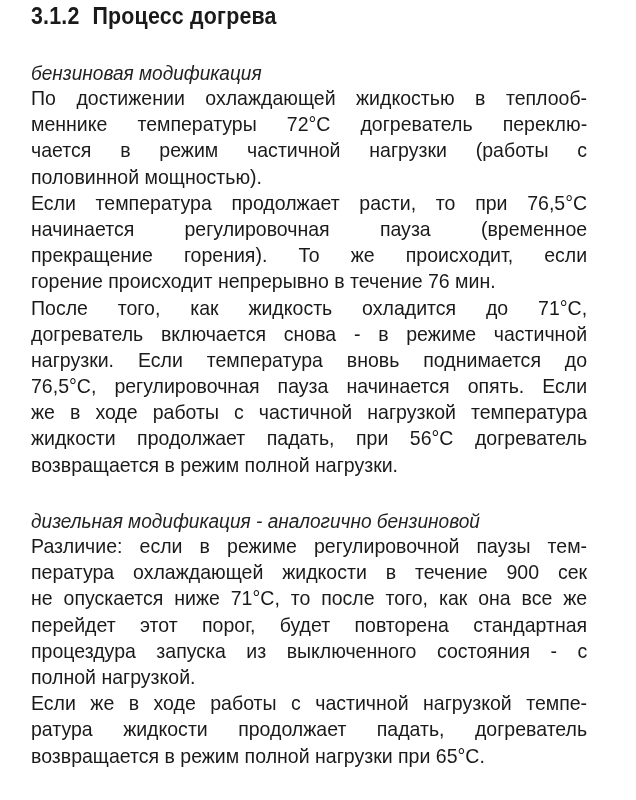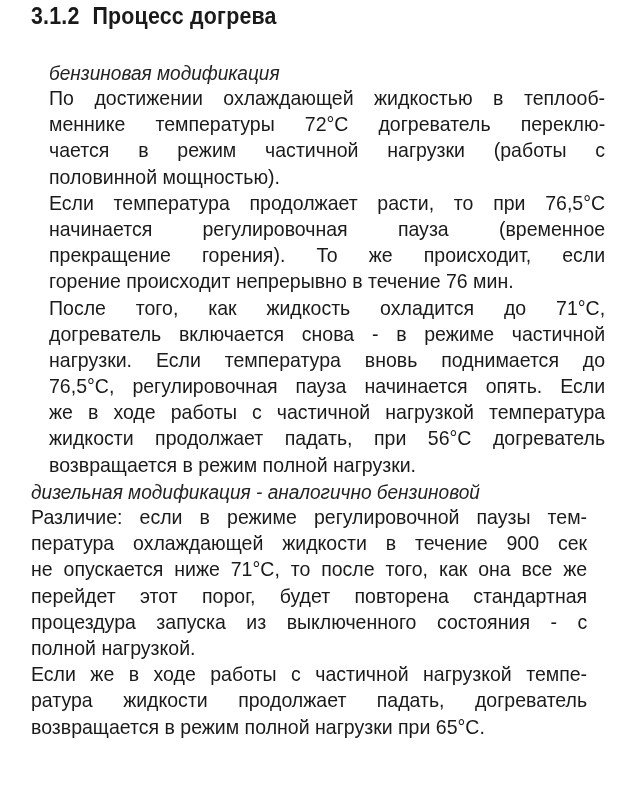--- a/index.html
+++ b/index.html
@@ -34,22 +34,22 @@
     }
     .section-title .num {
       display: inline-block;
       margin-right: 14px;
     }
     .block {
       position: absolute;
       left: 0;
       width: 557px;
     }
-    .block-a { top: 61px; margin-left: 18px; }
-    .block-b { top: 480px; }
+    .block-a { top: 61px; }
+    .block-b { top: 509px; }
     .subhead {
       font-style: italic;
       font-size: 20.5px;
       line-height: 24px;
       white-space: nowrap;
       transform: scaleX(0.93);
       transform-origin: left top;
       color: #222;
     }
     .para {

